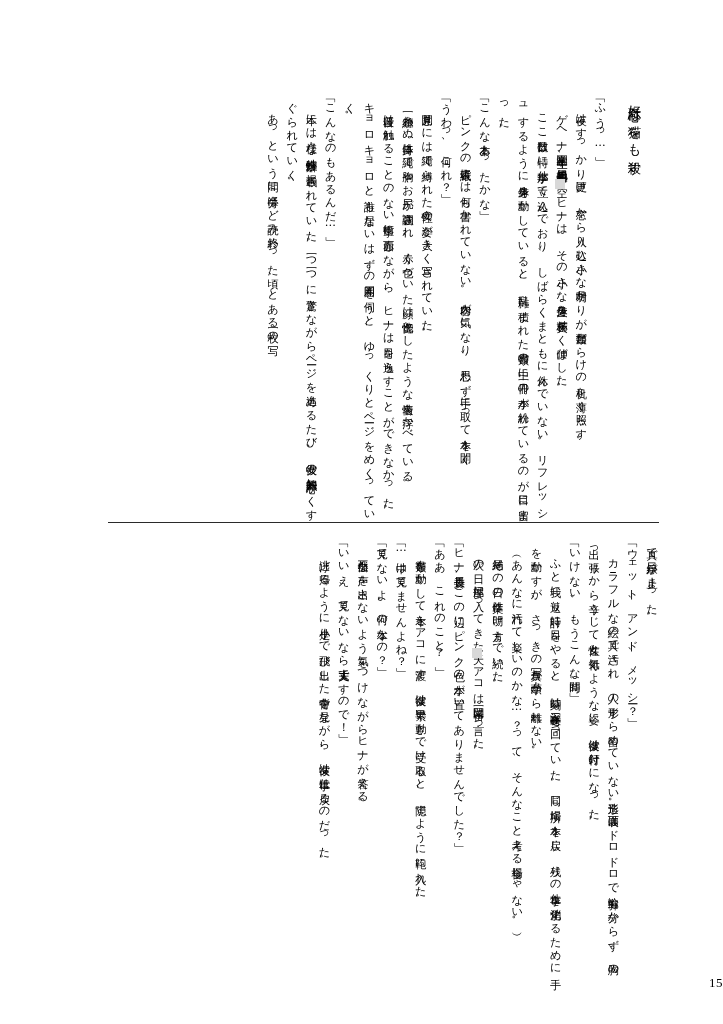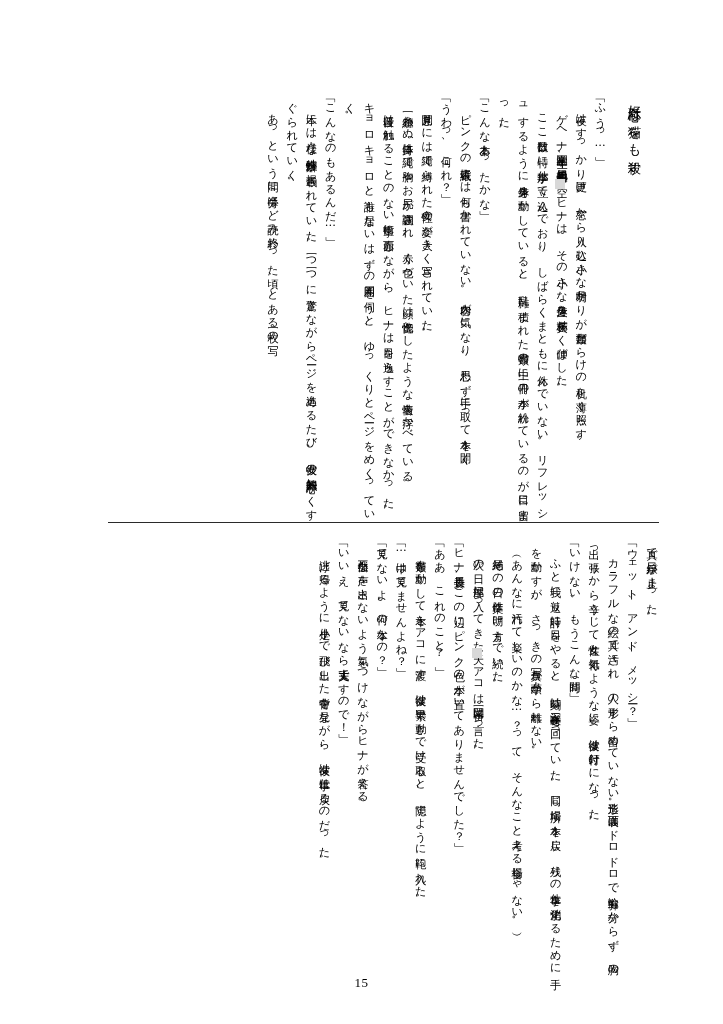--- a/index.html
+++ b/index.html
@@ -88,21 +88,21 @@
     height: 0;
     border-top: 1px solid #2a2a2a;
   }
 
   
   .page-number {
     position: absolute;
     left: 0;
     right: 0;
     top: 975px;
-    text-align: center;
+    text-align: right;
     font-family: "Liberation Serif", "DejaVu Serif", serif;
     font-size: 13px;
     color: #000000;
     letter-spacing: 0.5px;
   }
 </style>
 </head>
 <body>
 
 <div class="page">

